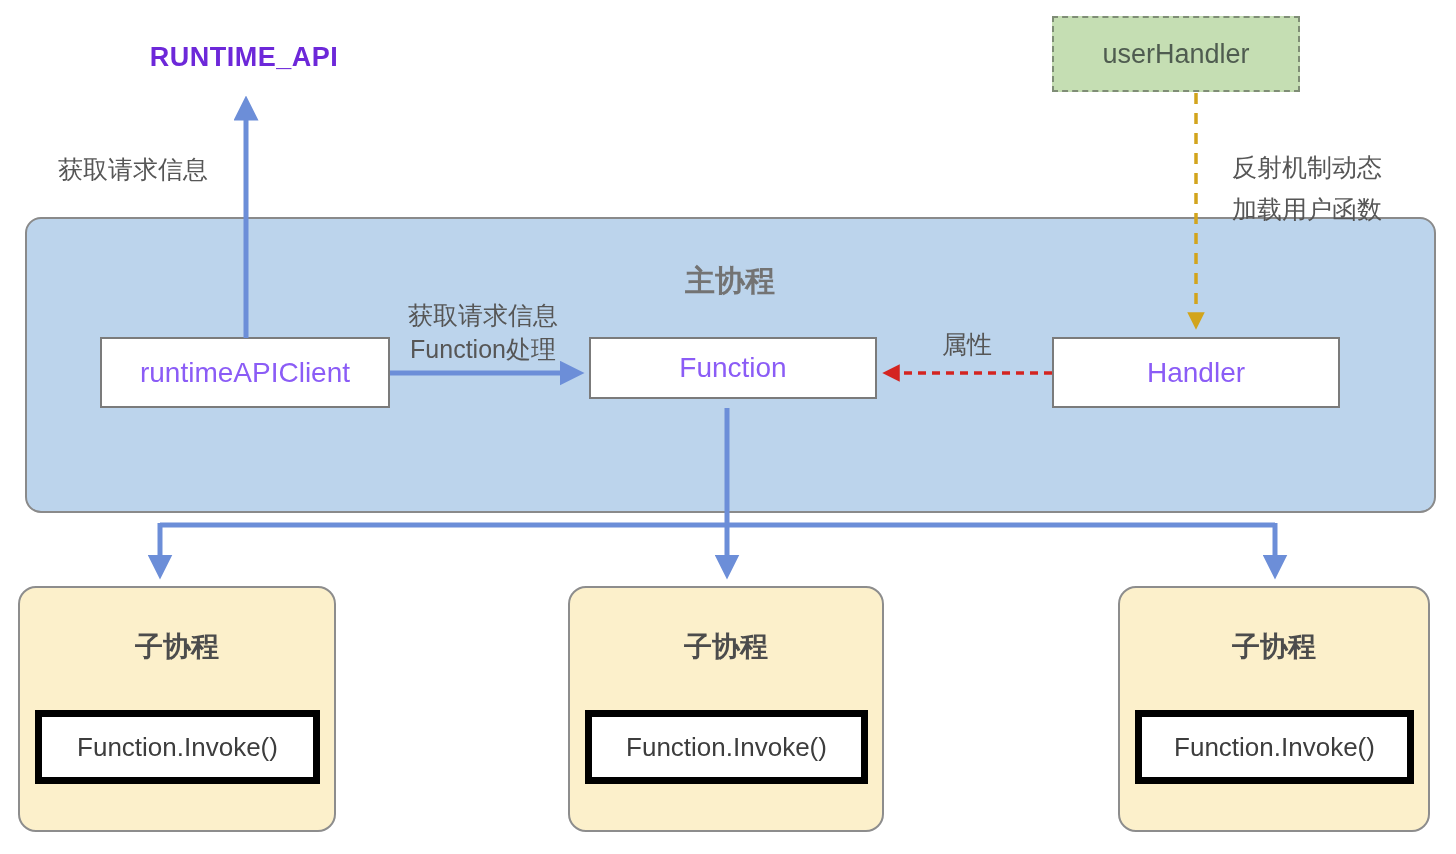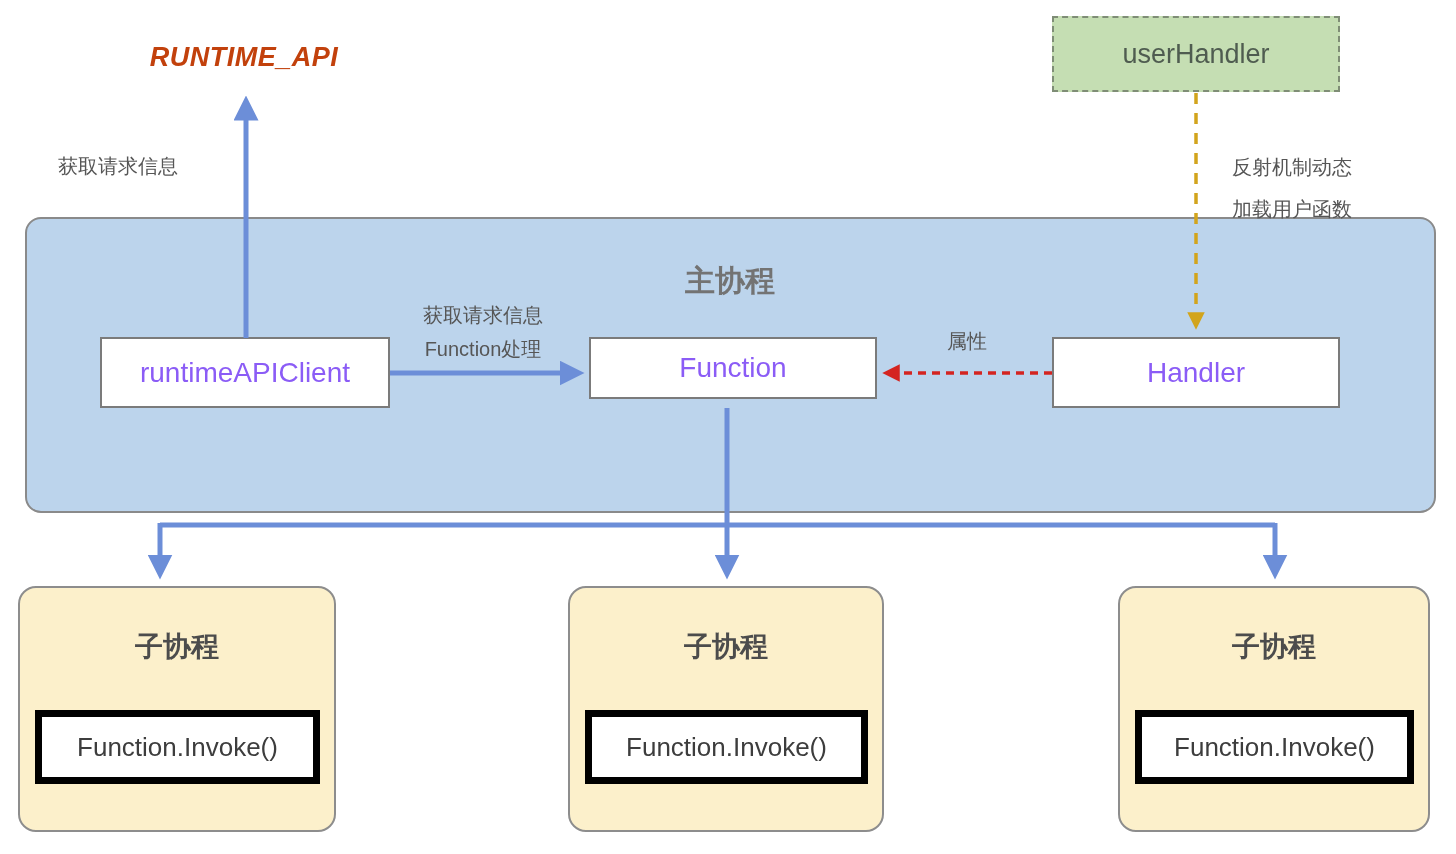--- a/index.html
+++ b/index.html
@@ -11,30 +11,29 @@
     overflow: hidden;
     font-family: "Liberation Sans", "DejaVu Sans", sans-serif;
     color: #4a4a4a;
   }
   .abs { position: absolute; }
 
   
   .lbl {
     position: absolute;
     color: #565656;
-    font-size: 20px;
+    font-size: 25px;
     white-space: nowrap;
   }
 
   #runtime-api-title {
     left: 124px; top: 42px; width: 240px;
     text-align: center;
-    font-size: 27px; font-weight: 700; color: #c2410c;
+    font-size: 27px; font-weight: 700; color: #6d28d9;
     letter-spacing: 0.5px;
-    font-style: italic;
   }
 
   
   #main-coroutine {
     left: 25px; top: 217px;
     width: 1407px; height: 292px;
     background: #bcd4ec;
     border: 2px solid #8a8a8a;
     border-radius: 16px;
     z-index: 1;
@@ -56,21 +55,21 @@
     z-index: 2;
     box-sizing: border-box;
   }
   #node-runtime-api-client { left: 100px; top: 337px; width: 290px; height: 71px; }
   #node-function           { left: 589px; top: 337px; width: 288px; height: 62px; }
   #node-handler            { left: 1052px; top: 337px; width: 288px; height: 71px; align-items: center; }
 
   
   #user-handler {
     left: 1052px; top: 16px;
-    width: 288px; height: 76px;
+    width: 248px; height: 76px;
     background: #c5deb3;
     border: 2px dashed #7f8d76;
     display: flex; align-items: center; justify-content: center;
     font-size: 27px; color: #4f5c50;
     box-sizing: border-box;
     z-index: 2;
   }
 
   
   #label-get-request   { left: 58px;  top: 153px; }

